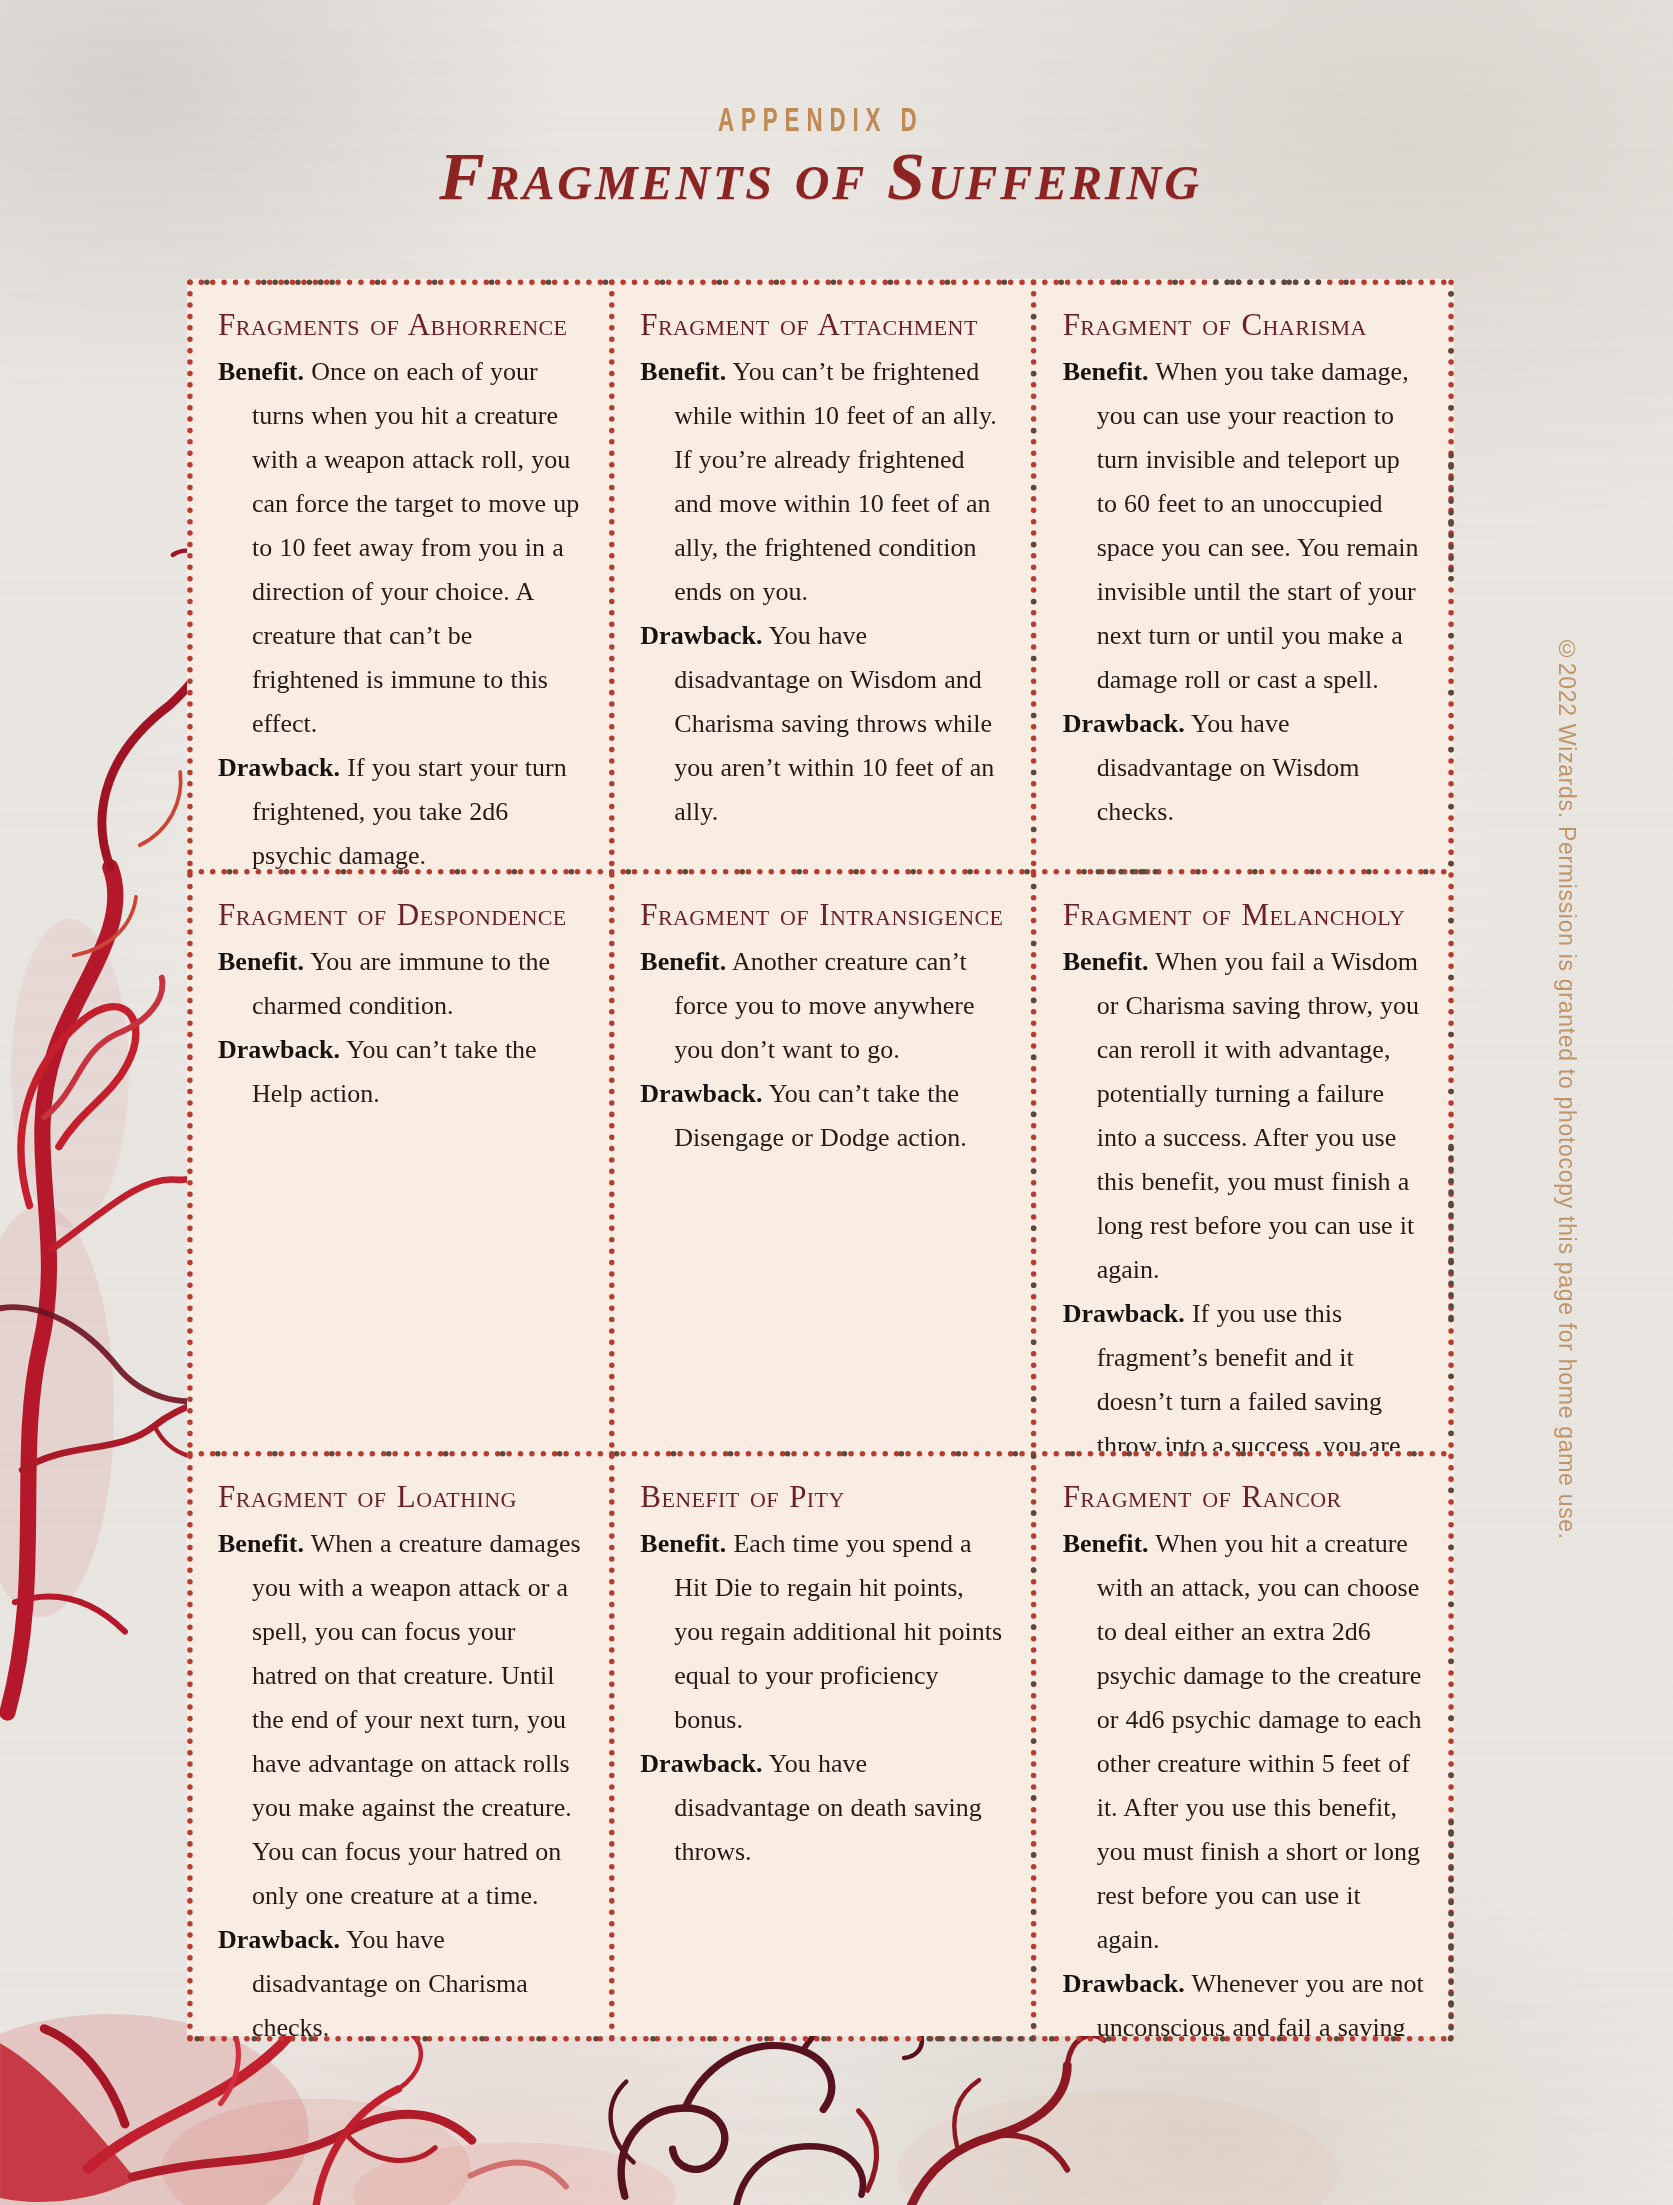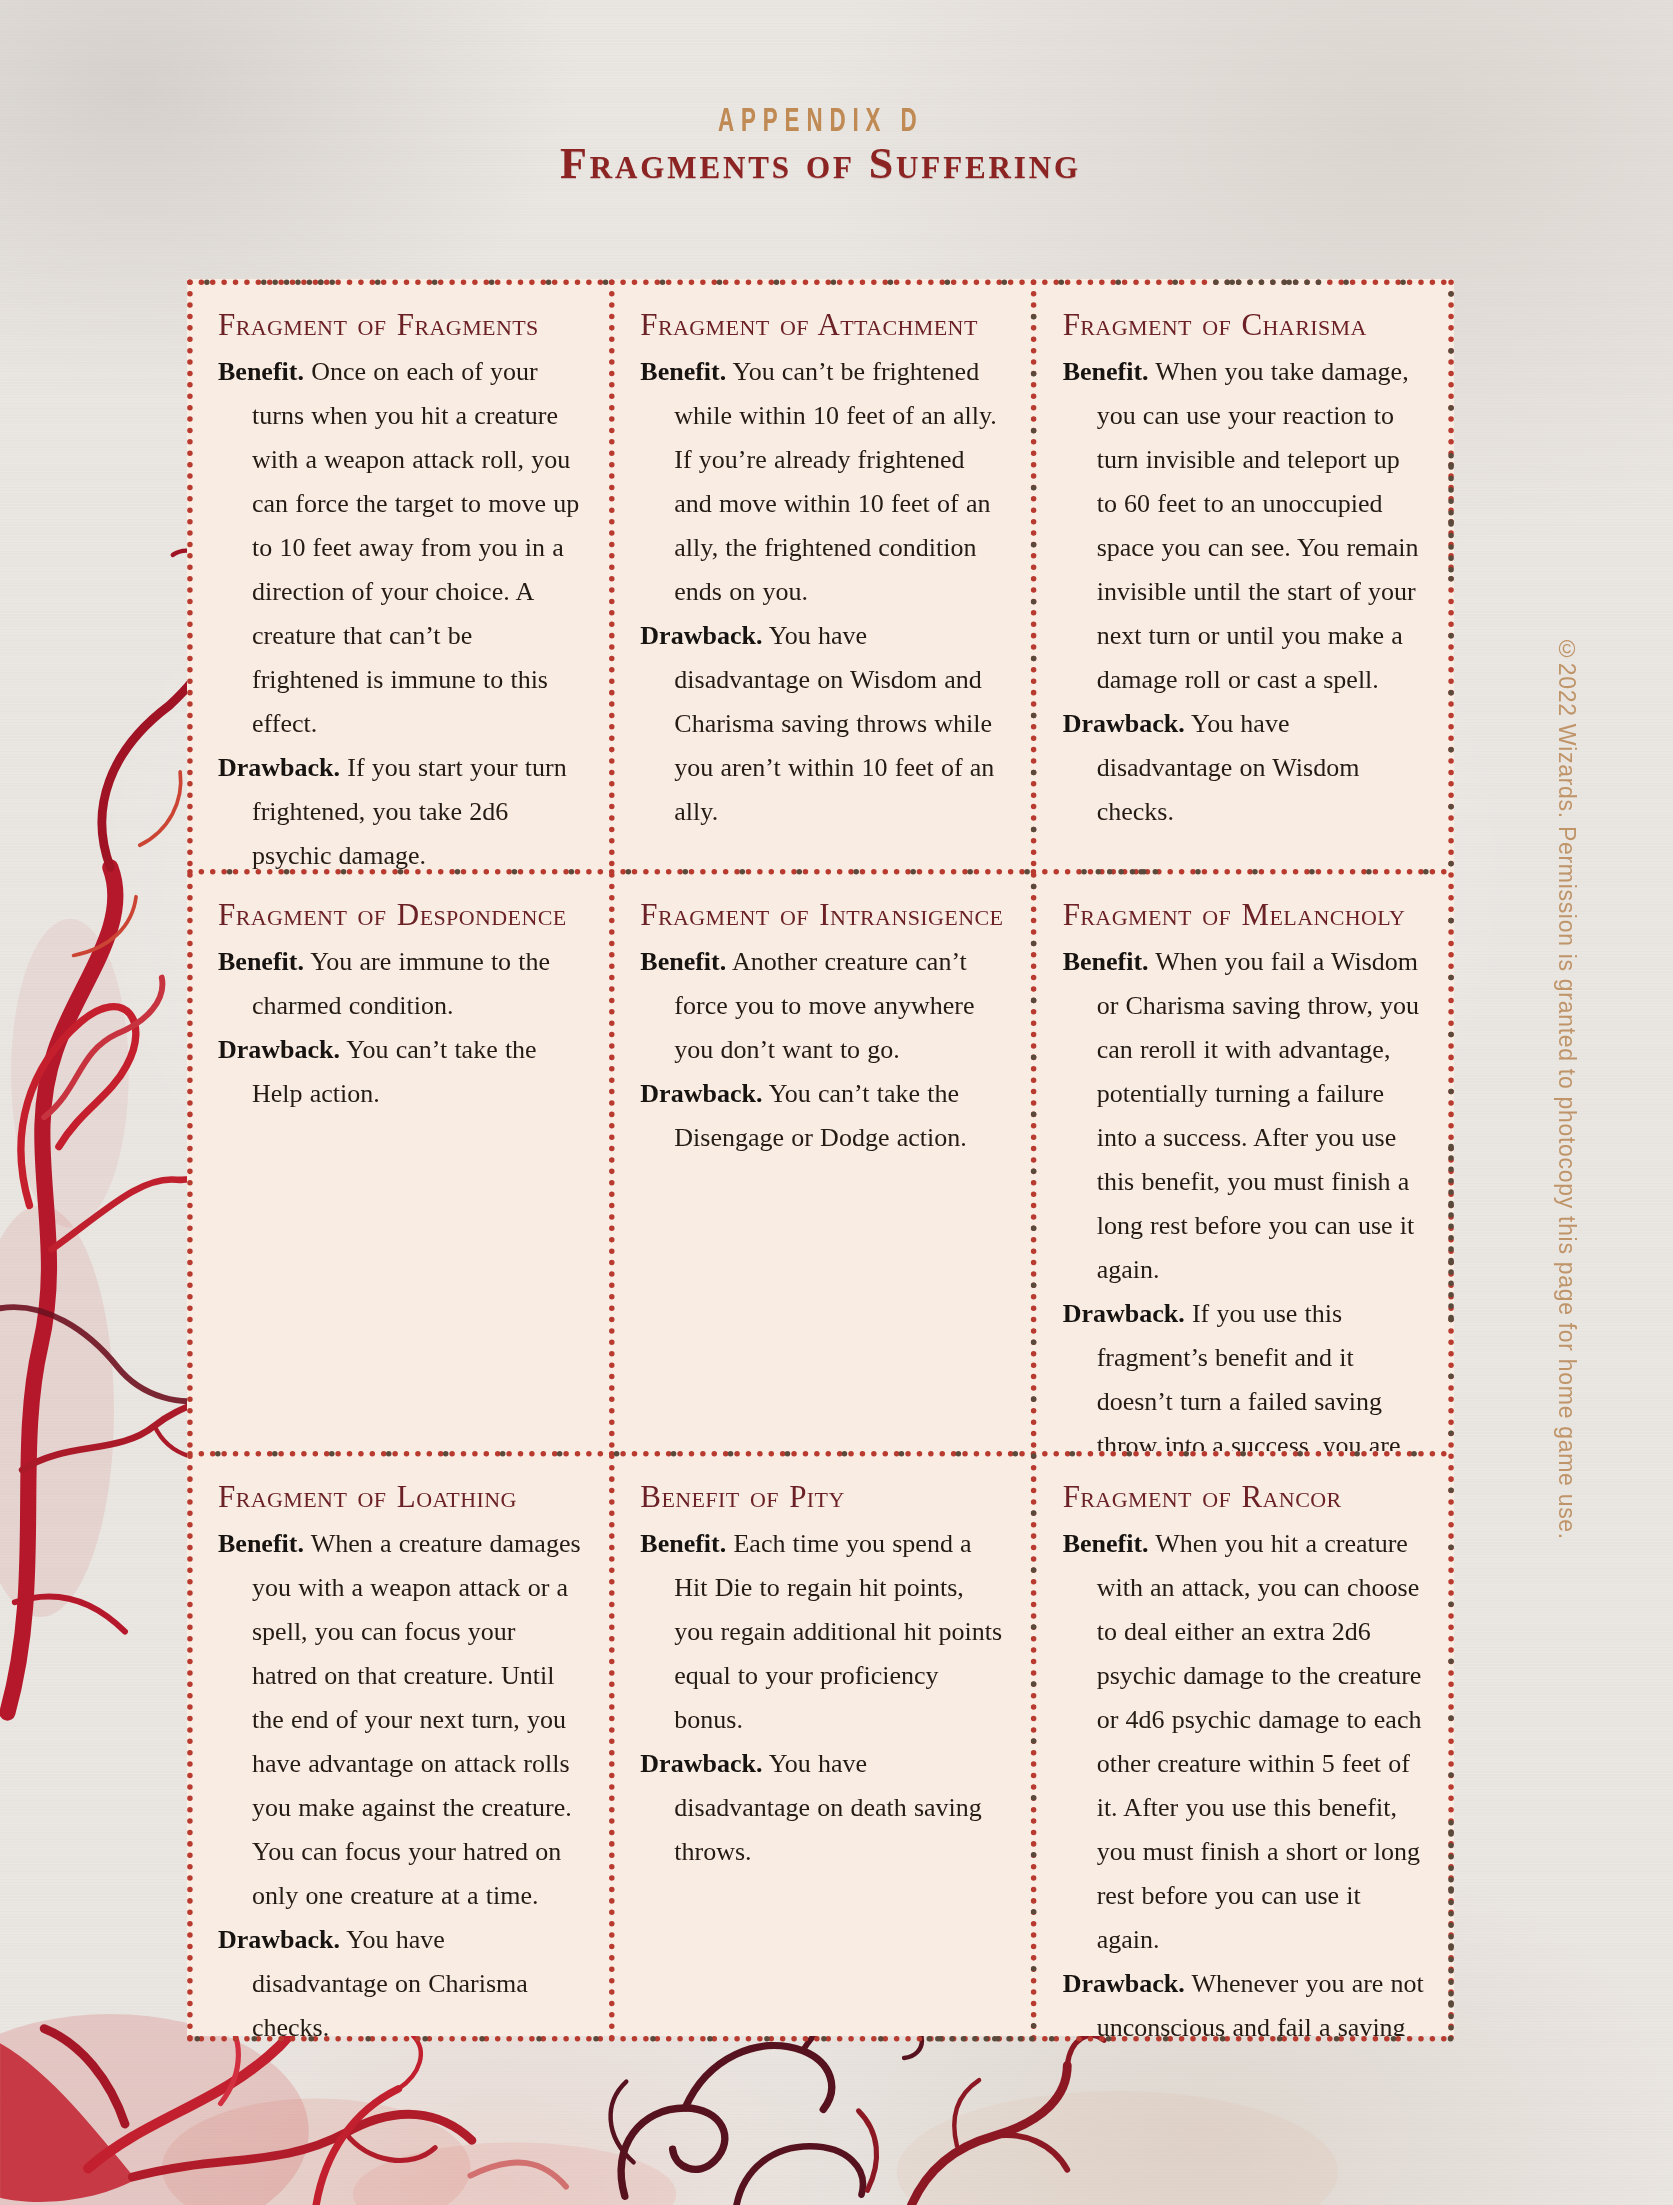--- a/index.html
+++ b/index.html
@@ -18,22 +18,23 @@
   
   .header{position:absolute; left:187px; top:101px; width:1267px; text-align:center; z-index:3;}
   .kicker{
     display:inline-block; font-family:"Liberation Sans", sans-serif; font-weight:bold;
     font-size:31px; letter-spacing:9.6px; color:#c08a55;
     transform:scale(.72,1.08); transform-origin:center top;
     text-shadow:0 0 0.7px rgba(192,138,85,.5);
   }
   .page-title{
     margin:4.4px 0 0 0; font-weight:bold; font-variant:small-caps;
-    font-size:44px; line-height:1.05; letter-spacing:2.9px; color:#8b2422;
+    font-size:68px; line-height:1.05; letter-spacing:2.9px; color:#8b2422;
     text-shadow:0 0.7px 0 rgba(120,40,40,.25);
+    font-style:italic;
   }
   
   .copyright{
     position:absolute; left:1553px; top:636px; z-index:3;
     writing-mode:vertical-rl; font-family:"Liberation Sans", sans-serif;
     font-size:23px; letter-spacing:0.7px; color:#bf9468; white-space:nowrap;
   }
   
   .grid{
     position:absolute; left:187px; top:279px; width:1267px; height:1763px; z-index:2;
@@ -110,21 +111,21 @@
   <div class="header">
     <div class="kicker">APPENDIX D</div>
     <h1 class="page-title">Fragments of Suffering</h1>
   </div>
 
   <div class="copyright">©2022 Wizards. Permission is granted to photocopy this page for home game use.</div>
 
   <div class="grid">
 
     <section class="card">
-      <h3 class="card-title">Fragment of Fragments</h3>
+      <h3 class="card-title">Fragments of Abhorrence</h3>
       <p class="entry"><b class="lbl">Benefit.</b> <span>Once on each of your turns when you hit a creature with a weapon attack roll, you can force the target to move up to 10 feet away from you in a direction of your choice. A creature that can’t be frightened is immune to this effect.</span></p>
       <p class="entry"><b class="lbl">Drawback.</b> <span>If you start your turn frightened, you take 2d6 psychic damage.</span></p>
     </section>
 
     <section class="card">
       <h3 class="card-title">Fragment of Attachment</h3>
       <p class="entry"><b class="lbl">Benefit.</b> <span>You can’t be frightened while within 10 feet of an ally. If you’re already frightened and move within 10 feet of an ally, the frightened condition ends on you.</span></p>
       <p class="entry"><b class="lbl">Drawback.</b> <span>You have disadvantage on Wisdom and Charisma saving throws while you aren’t within 10 feet of an ally.</span></p>
     </section>
 

